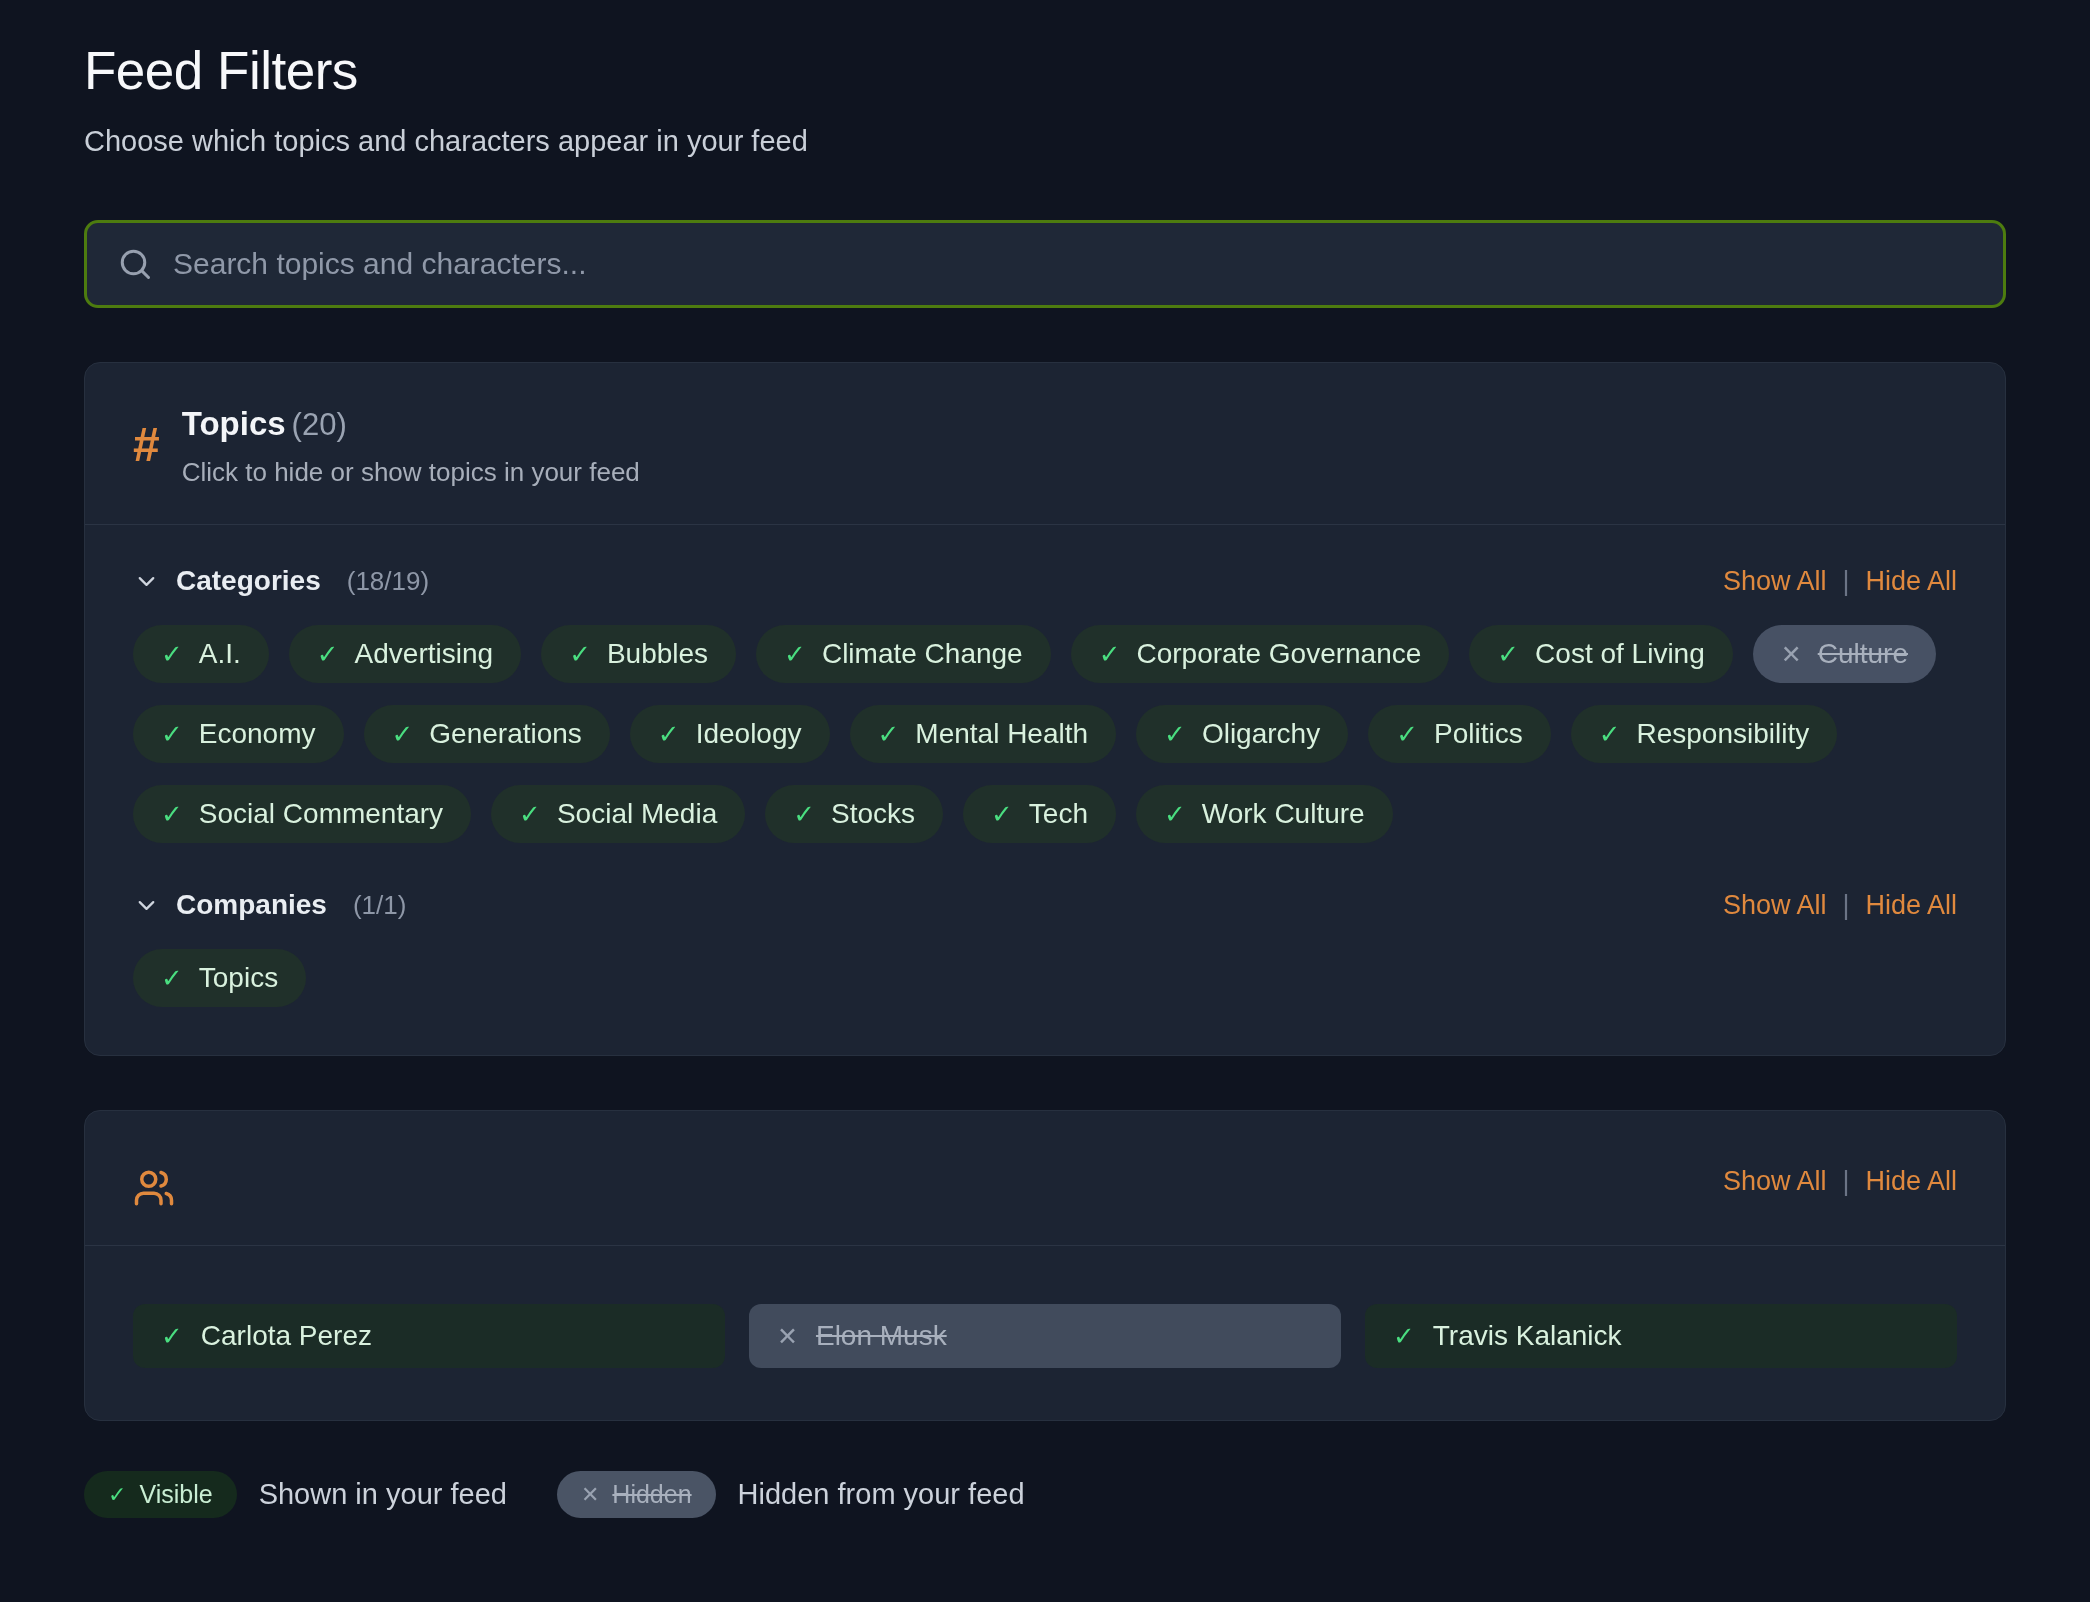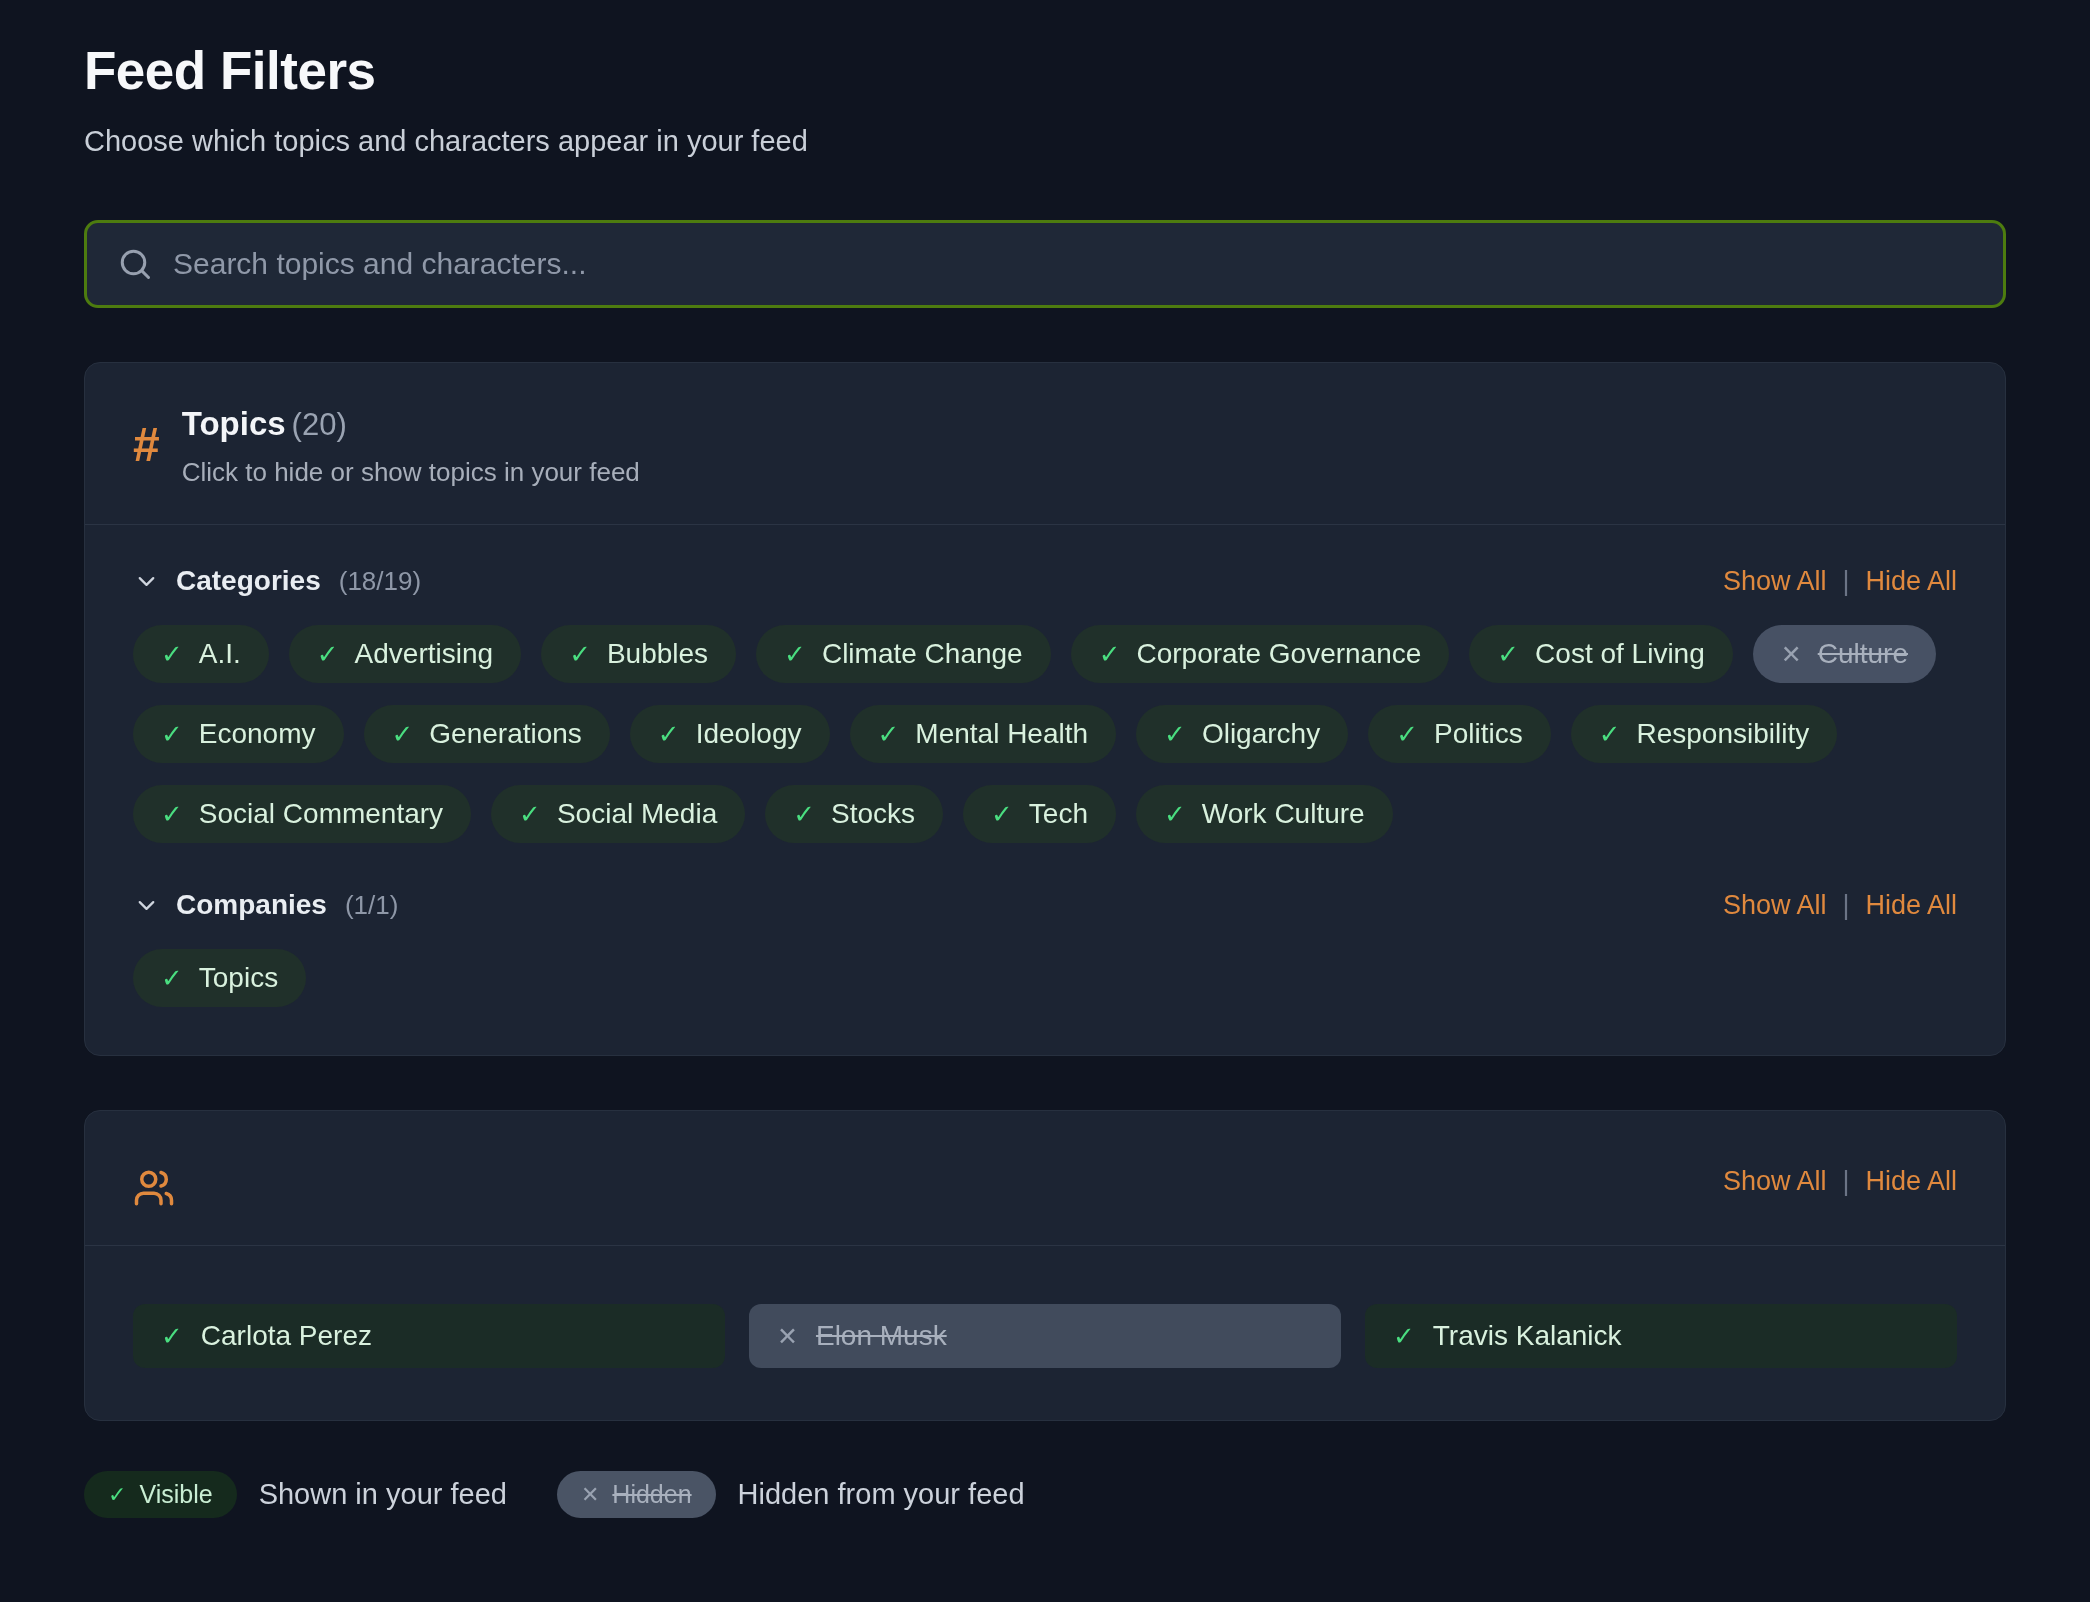--- a/index.html
+++ b/index.html
@@ -6,21 +6,21 @@
   html,body { width:2090px; height:1602px; }
   body {
     background:#0f1420;
     font-family:"Liberation Sans", sans-serif;
     color:#e8ecf2;
     overflow:hidden;
   }
   .page { width:2090px; height:1602px; padding:40px 84px 0; }
 
   
-  .page-title { font-size:53px; font-weight:700; color:#f7f8fa; letter-spacing:-0.5px; }
+  .page-title { font-size:53px; font-weight:400; color:#f7f8fa; letter-spacing:-0.5px; }
   .page-subtitle { font-size:29px; color:#c9cfd8; margin-top:24px; font-weight:400; }
 
   
   .search-bar {
     margin-top:62px; height:88px; width:100%;
     background:#1f2837; border:3px solid #4d7c0f; border-radius:14px;
     display:flex; align-items:center; padding:0 30px; gap:20px;
   }
   .search-bar svg { flex:0 0 auto; }
   .search-input {
@@ -47,21 +47,21 @@
   .card-subtitle { font-size:26px; color:#a7aeba; margin-top:14px; }
   .header-spacer { flex:1; }
   .header-links { align-self:center; display:flex; align-items:center; }
   .divider { border-top:1px solid #2b3444; }
   .card-body { padding:40px 48px 48px; }
 
   
   .group-row { display:flex; align-items:center; margin-bottom:28px; }
   .chev { display:inline-flex; margin-right:16px; cursor:pointer; }
   .group-name { font-size:28px; font-weight:700; color:#e9edf2; }
-  .group-count { font-size:26px; color:#8e97a7; margin-left:18px; }
+  .group-count { font-size:26px; color:#8e97a7; margin-left:26px; }
   .group-spacer { flex:1; }
   .link { font-size:27px; color:#e0893e; cursor:pointer; }
   .link-sep { font-size:27px; color:#6b7486; margin:0 16px; }
 
   
   .chip-wrap { display:flex; flex-wrap:wrap; gap:22px 20px; margin-bottom:46px; }
   .chip-wrap.last { margin-bottom:0; }
   .chip {
     display:inline-flex; align-items:center; gap:16px;
     height:58px; padding:0 28px; border-radius:29px;

